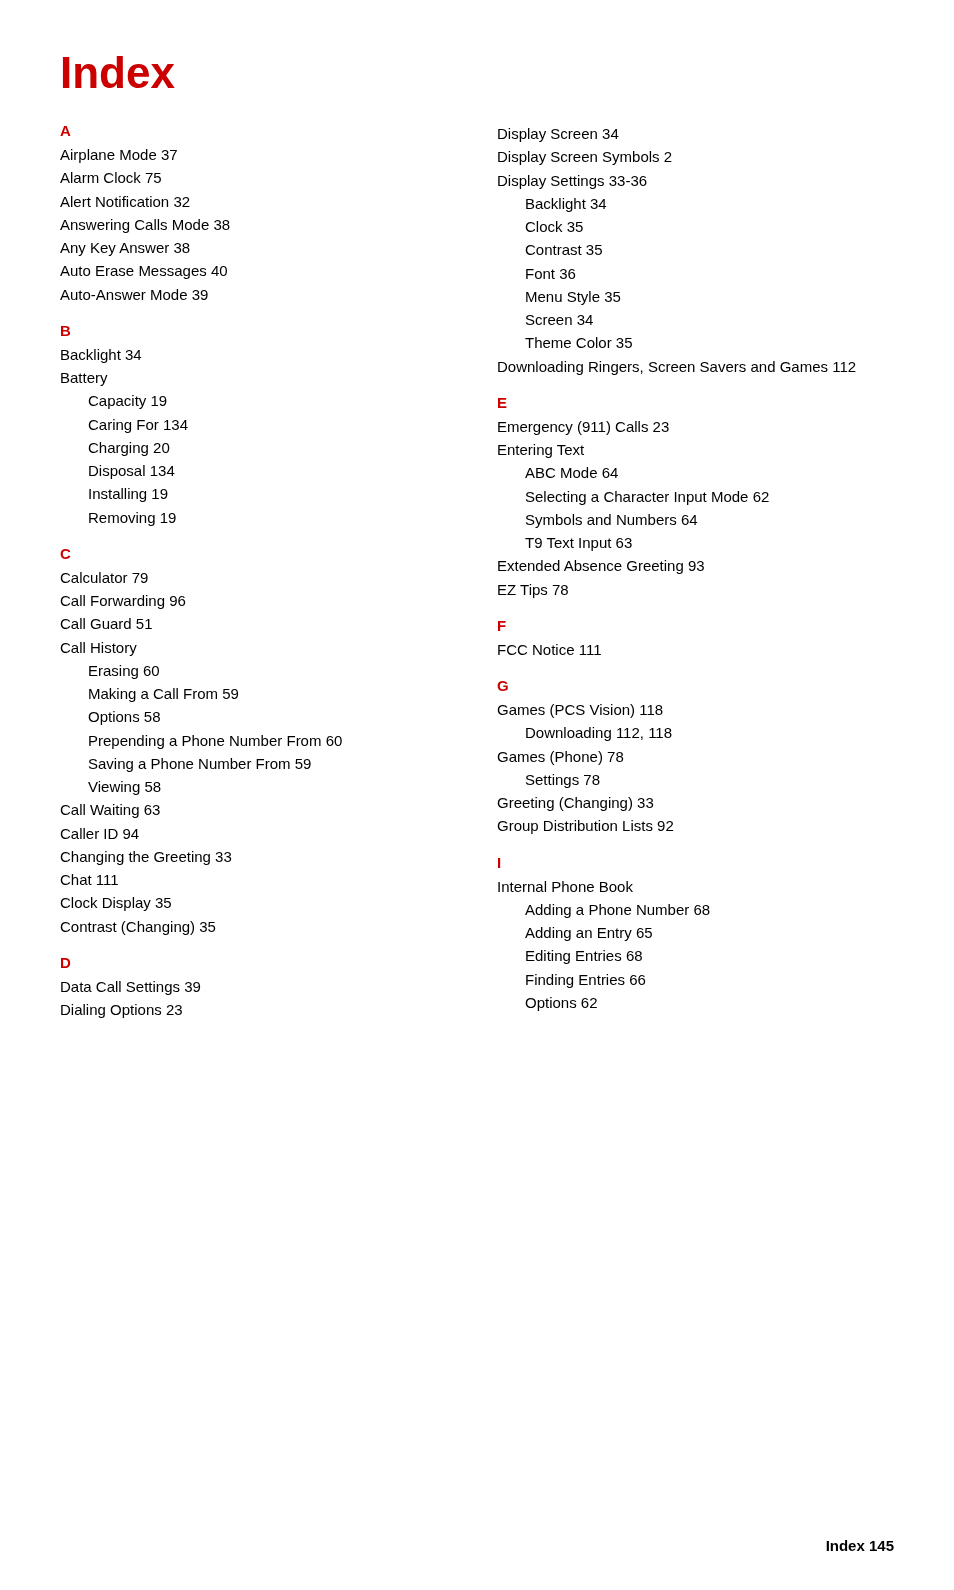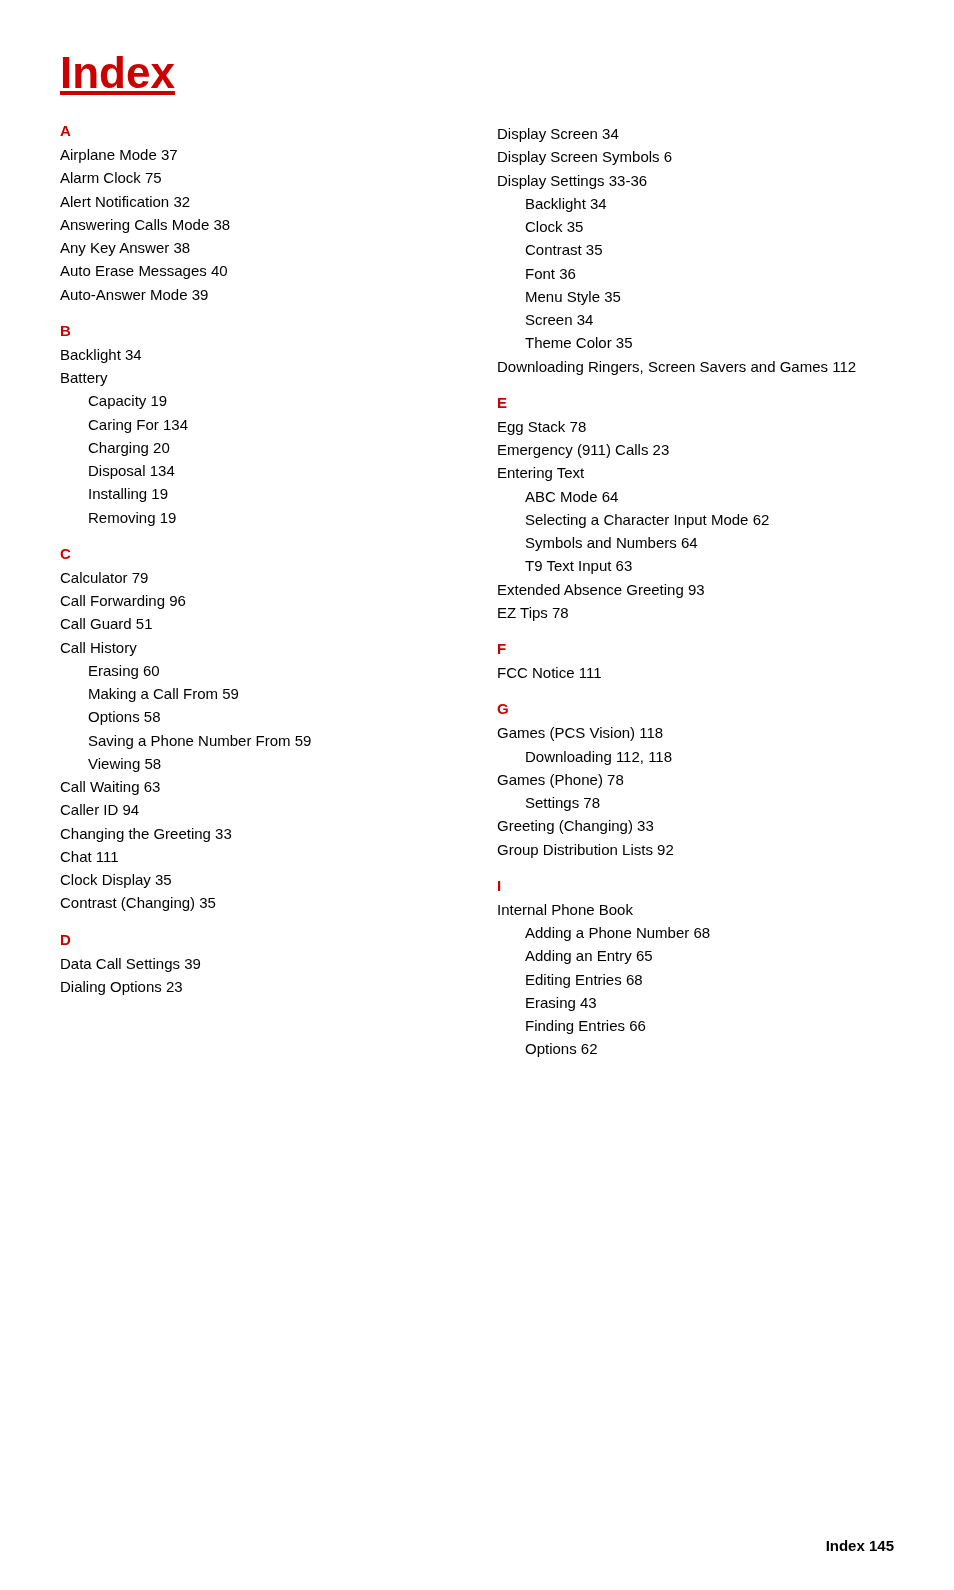--- a/index.html
+++ b/index.html
@@ -11,21 +11,20 @@
       width: 954px;
       min-height: 1590px;
       padding: 48px 60px 60px 60px;
     }
     .page-title {
       font-size: 44px;
       font-weight: 900;
       color: #cc0000;
       margin-bottom: 24px;
       font-family: Arial Black, Arial, sans-serif;
-      text-decoration: underline;
     }
     .two-col {
       display: flex;
       gap: 40px;
       align-items: flex-start;
     }
     .col {
       flex: 1;
     }
     .section {
@@ -81,52 +80,52 @@
       </div>
       <div class="section">
         <div class="section-letter">C</div>
         <div class="entry">Calculator 79</div>
         <div class="entry">Call Forwarding 96</div>
         <div class="entry">Call Guard 51</div>
         <div class="entry">Call History</div>
         <div class="entry indent1">Erasing 60</div>
         <div class="entry indent1">Making a Call From 59</div>
         <div class="entry indent1">Options 58</div>
+        <div class="entry indent1">Prepending a Phone Number From 60</div>
         <div class="entry indent1">Saving a Phone Number From 59</div>
         <div class="entry indent1">Viewing 58</div>
         <div class="entry">Call Waiting 63</div>
         <div class="entry">Caller ID 94</div>
         <div class="entry">Changing the Greeting 33</div>
         <div class="entry">Chat 111</div>
         <div class="entry">Clock Display 35</div>
         <div class="entry">Contrast (Changing) 35</div>
       </div>
       <div class="section">
         <div class="section-letter">D</div>
         <div class="entry">Data Call Settings 39</div>
         <div class="entry">Dialing Options 23</div>
       </div>
     </div>
   <div class="col" id="right-col">
       <div class="section">
         <div class="entry">Display Screen 34</div>
-        <div class="entry">Display Screen Symbols 6</div>
+        <div class="entry">Display Screen Symbols 2</div>
         <div class="entry">Display Settings 33-36</div>
         <div class="entry indent1">Backlight 34</div>
         <div class="entry indent1">Clock 35</div>
         <div class="entry indent1">Contrast 35</div>
         <div class="entry indent1">Font 36</div>
         <div class="entry indent1">Menu Style 35</div>
         <div class="entry indent1">Screen 34</div>
         <div class="entry indent1">Theme Color 35</div>
         <div class="entry">Downloading Ringers, Screen Savers and Games 112</div>
       </div>
       <div class="section">
         <div class="section-letter">E</div>
-        <div class="entry">Egg Stack 78</div>
         <div class="entry">Emergency (911) Calls 23</div>
         <div class="entry">Entering Text</div>
         <div class="entry indent1">ABC Mode 64</div>
         <div class="entry indent1">Selecting a Character Input Mode 62</div>
         <div class="entry indent1">Symbols and Numbers 64</div>
         <div class="entry indent1">T9 Text Input 63</div>
         <div class="entry">Extended Absence Greeting 93</div>
         <div class="entry">EZ Tips 78</div>
       </div>
       <div class="section">
@@ -141,20 +140,19 @@
         <div class="entry indent1">Settings 78</div>
         <div class="entry">Greeting (Changing) 33</div>
         <div class="entry">Group Distribution Lists 92</div>
       </div>
       <div class="section">
         <div class="section-letter">I</div>
         <div class="entry">Internal Phone Book</div>
         <div class="entry indent1">Adding a Phone Number 68</div>
         <div class="entry indent1">Adding an Entry 65</div>
         <div class="entry indent1">Editing Entries 68</div>
-        <div class="entry indent1">Erasing 43</div>
         <div class="entry indent1">Finding Entries 66</div>
         <div class="entry indent1">Options 62</div>
       </div>
     </div>
 </div>
 
 <div class="page-footer">Index  145</div>
 
 </body></html>

